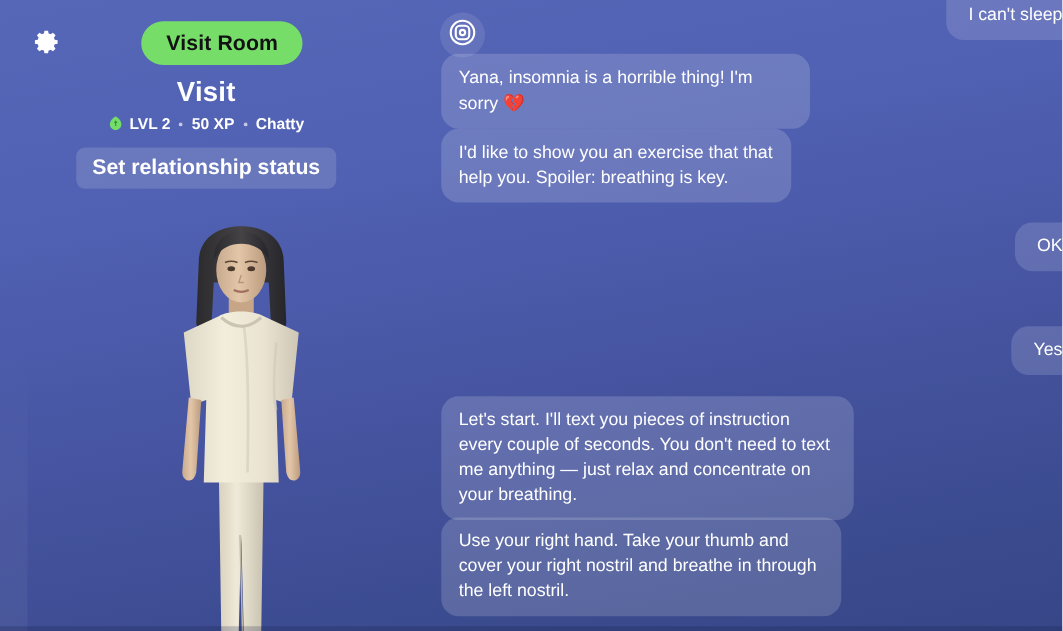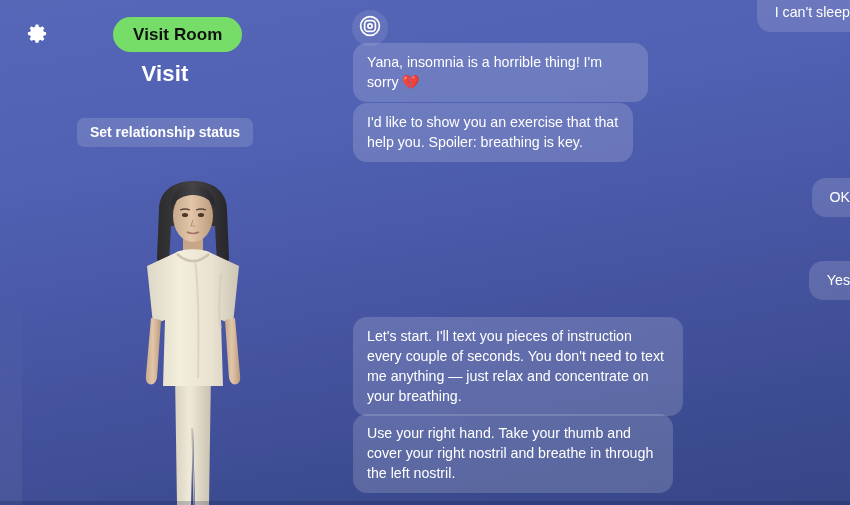--- a/index.html
+++ b/index.html
@@ -101,21 +101,21 @@
 
   .rel-status-btn {
     position: absolute;
     left: 0; top: 118px;
     width: 330px;
     display: flex; justify-content: center;
   }
   .rel-status-btn > span {
     background: rgba(255,255,255,0.14);
     color: #ffffff;
-    font-size: 14px;
+    font-size: 17px;
     font-weight: 700;
     padding: 6px 13px 7px;
     border-radius: 7px;
     cursor: pointer;
   }
 
   
   .avatar-figure {
     position: absolute;
     left: 103px;
@@ -184,20 +184,33 @@
           <path fill="#ffffff" d="M12 8.2a3.8 3.8 0 1 0 0 7.6 3.8 3.8 0 0 0 0-7.6zm0 5.7a1.9 1.9 0 1 1 0-3.8 1.9 1.9 0 0 1 0 3.8z"></path>
           <path fill="#ffffff" d="M13.45 1.5h-2.9l-.42 2.3a8.3 8.3 0 0 0-1.62.67L6.6 3.15 4.55 5.2l1.33 1.9c-.28.5-.5 1.04-.67 1.62l-2.3.43v2.9l2.3.42c.17.58.39 1.12.67 1.62l-1.33 1.9 2.05 2.05 1.9-1.33c.5.29 1.04.51 1.62.68l.42 2.3h2.9l.43-2.3a8.3 8.3 0 0 0 1.62-.68l1.9 1.33 2.05-2.05-1.33-1.9c.29-.5.51-1.04.68-1.62l2.3-.42v-2.9l-2.3-.43a8.3 8.3 0 0 0-.68-1.62l1.33-1.9-2.05-2.05-1.9 1.32a8.3 8.3 0 0 0-1.62-.67l-.43-2.3z"></path>
         </svg>
       </span>
     </div>
 
     <button class="visit-room-btn">Visit Room</button>
 
     <div class="char-name">Visit</div>
 
+    <div class="stats-row">
+      <span class="leaf-icon">
+        <svg width="11" height="13" viewBox="0 0 11 13">
+          <path fill="#74dd6a" d="M5.5 0C2.6 1.9 0.9 4 0.9 6.4c0 2.6 2.06 4.6 4.6 4.6s4.6-2 4.6-4.6C10.1 4 8.4 1.9 5.5 0z"></path>
+          <path fill="#2f8f33" d="M5.5 3.2l-1.4 2.1h1v2.4h0.9V5.3h1z"></path>
+        </svg>
+      </span>
+      <span>LVL 2</span>
+      <span class="sep"></span>
+      <span>50 XP</span>
+      <span class="sep"></span>
+      <span>Chatty</span>
+    </div>
 
     <div class="rel-status-btn">
       <span>Set relationship status</span>
     </div>
 
     <div class="avatar-figure">
       <svg width="180" height="327" viewBox="0 0 180 327">
         <defs>
           <linearGradient id="cloth" x1="0" y1="0" x2="1" y2="0">
             <stop offset="0%" stop-color="#ddd7c6"></stop>

